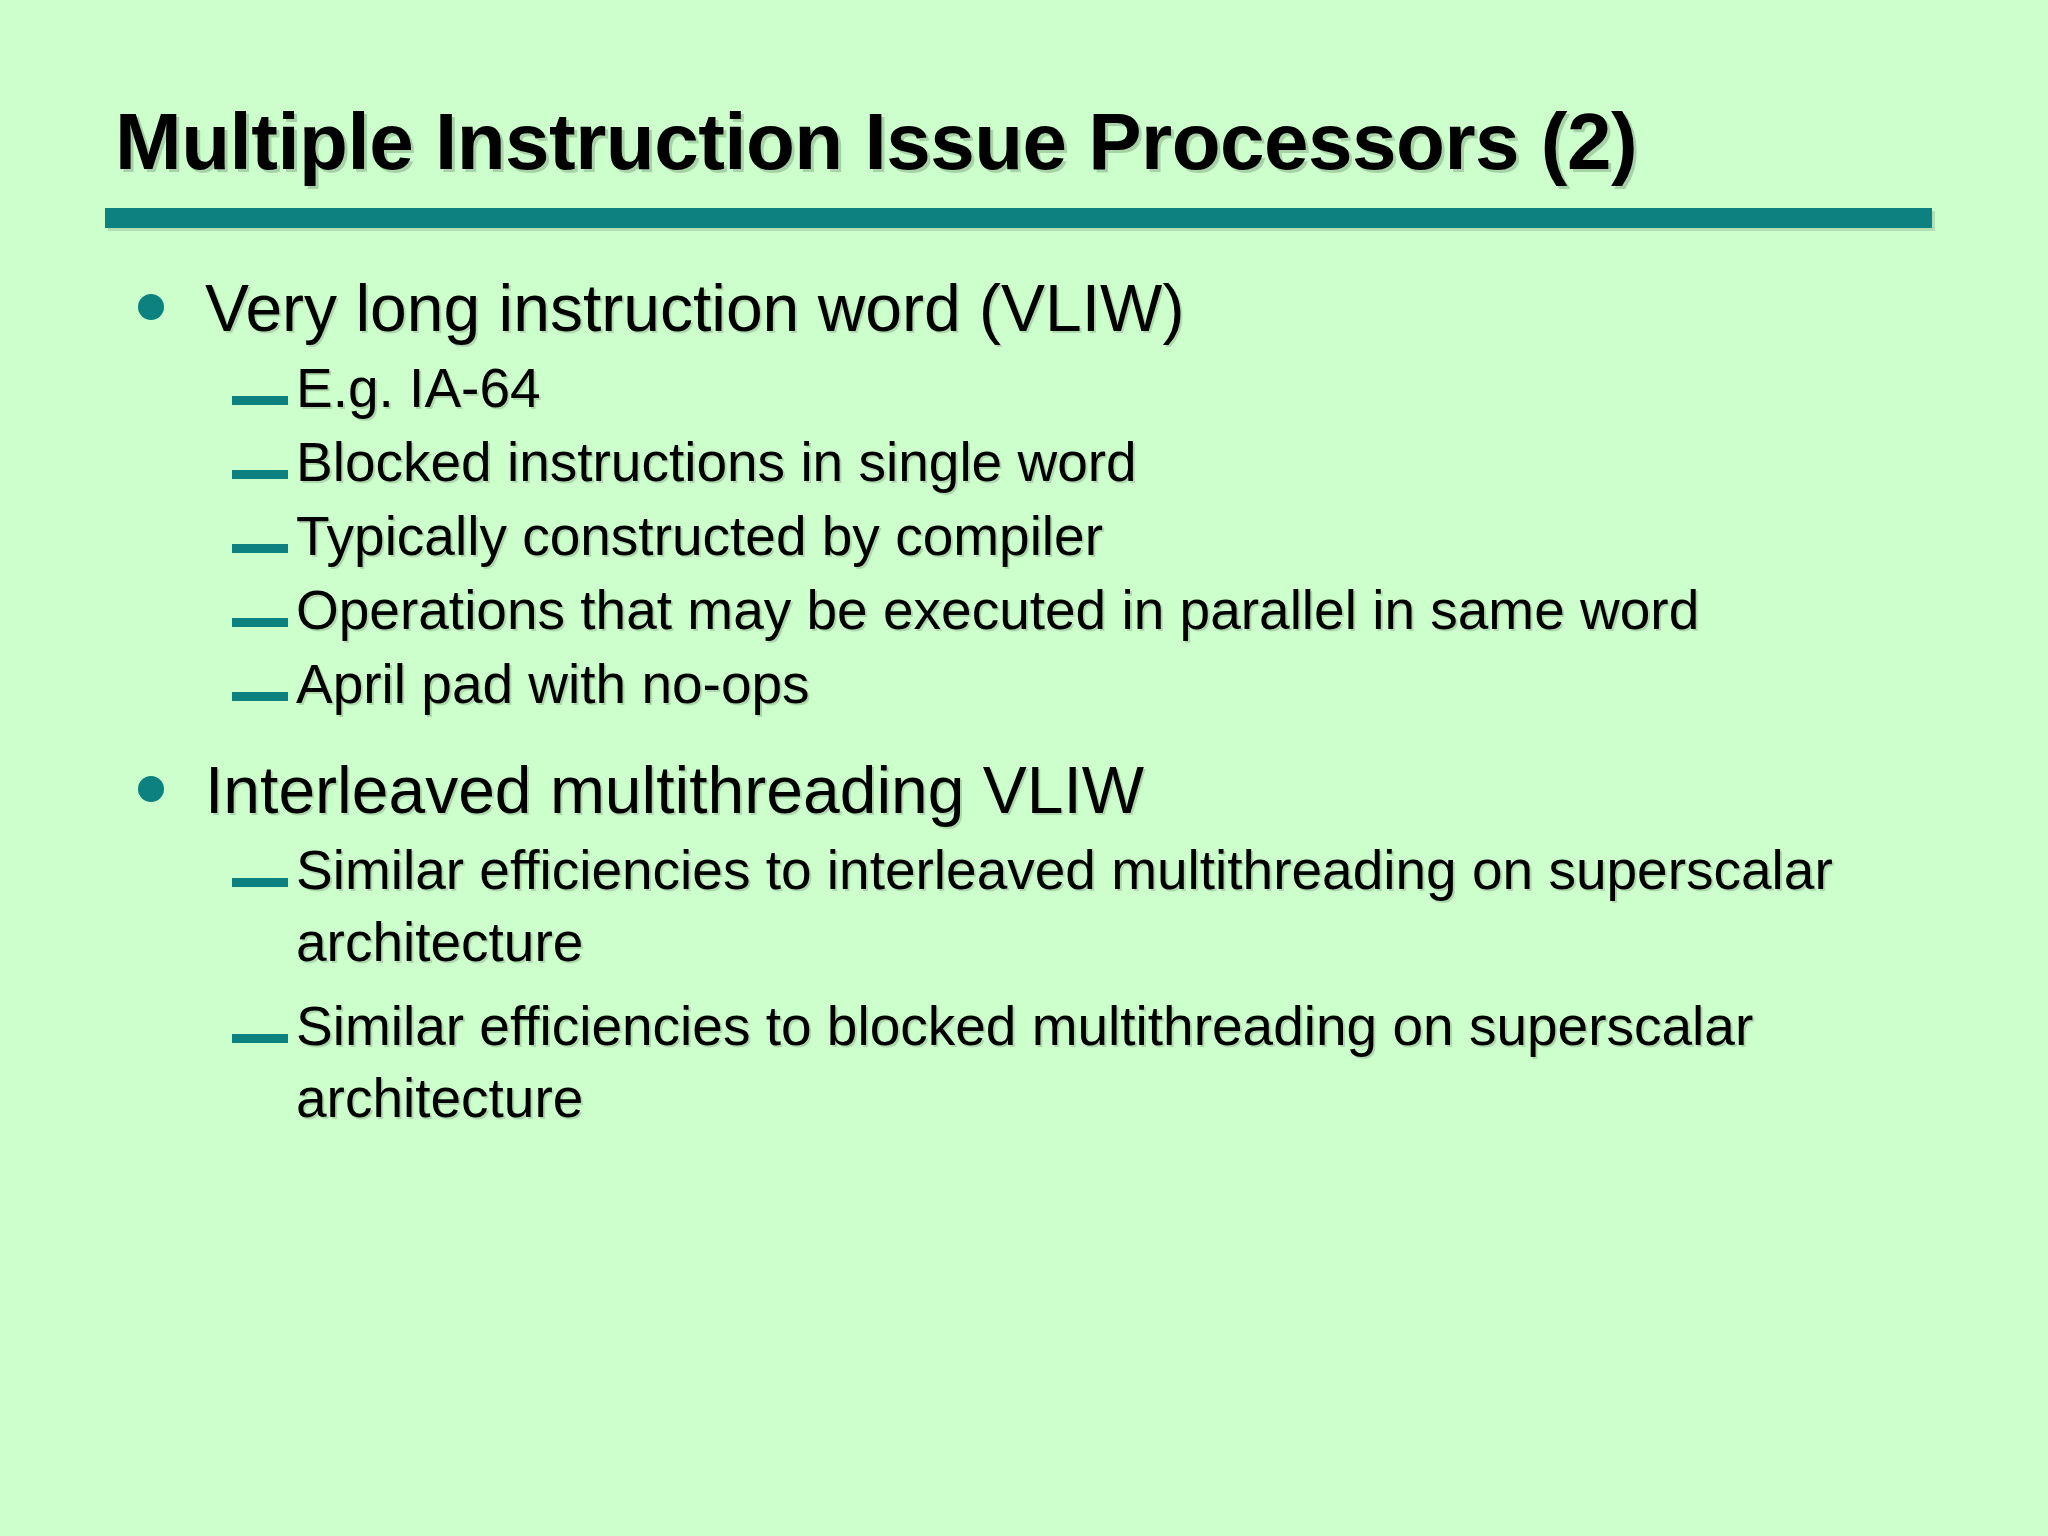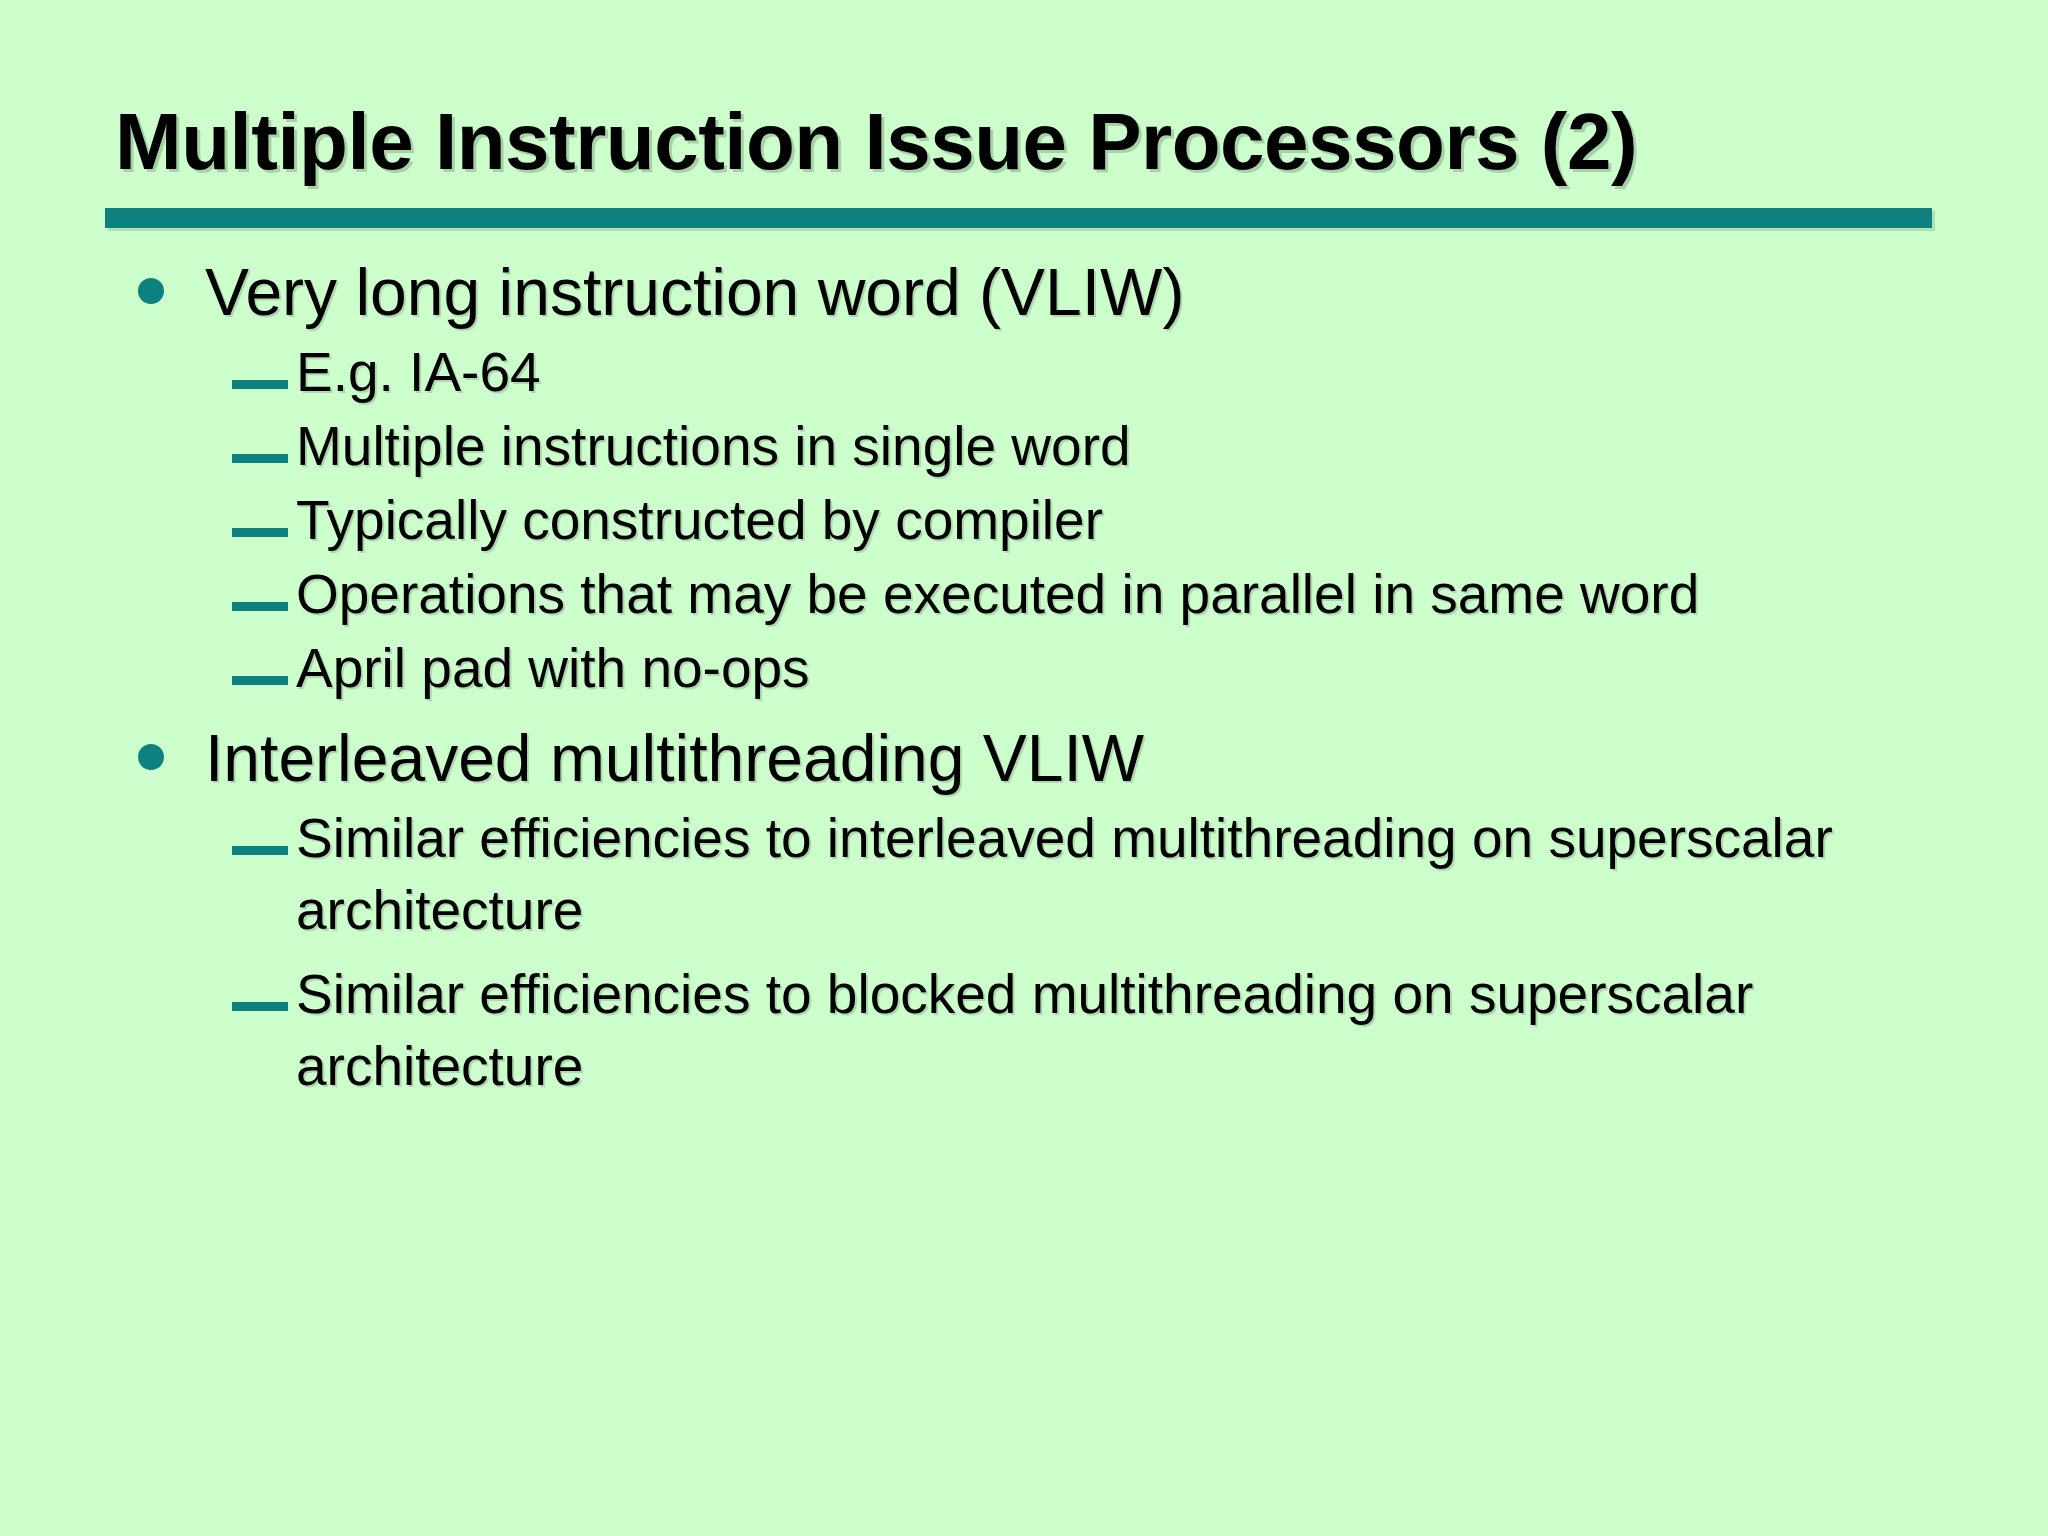--- a/index.html
+++ b/index.html
@@ -57,20 +57,21 @@
     top: 250px;
     width: 2048px;
   }
 
   .l1 {
     position: relative;
     padding-left: 205px;
     padding-right: 60px;
     min-height: 60px;
     margin-bottom: 2px;
+    margin-top: 16px;
   }
   .l1 .l1-bullet {
     position: absolute;
     left: 138px;
     top: 28px;
     width: 26px;
     height: 26px;
     border-radius: 50%;
     background: #0d8080;
   }
@@ -122,21 +123,21 @@
       <span class="l1-text">Very long instruction word (VLIW)</span>
     </div>
 
     <div class="l2">
       <span class="l2-dash"></span>
       <span class="l2-text">E.g. IA-64</span>
     </div>
 
     <div class="l2">
       <span class="l2-dash"></span>
-      <span class="l2-text">Multiple instructions in single word</span>
+      <span class="l2-text">Blocked instructions in single word</span>
     </div>
 
     <div class="l2">
       <span class="l2-dash"></span>
       <span class="l2-text">Typically constructed by compiler</span>
     </div>
 
     <div class="l2">
       <span class="l2-dash"></span>
       <span class="l2-text">Operations that may be executed in parallel in same word</span>

